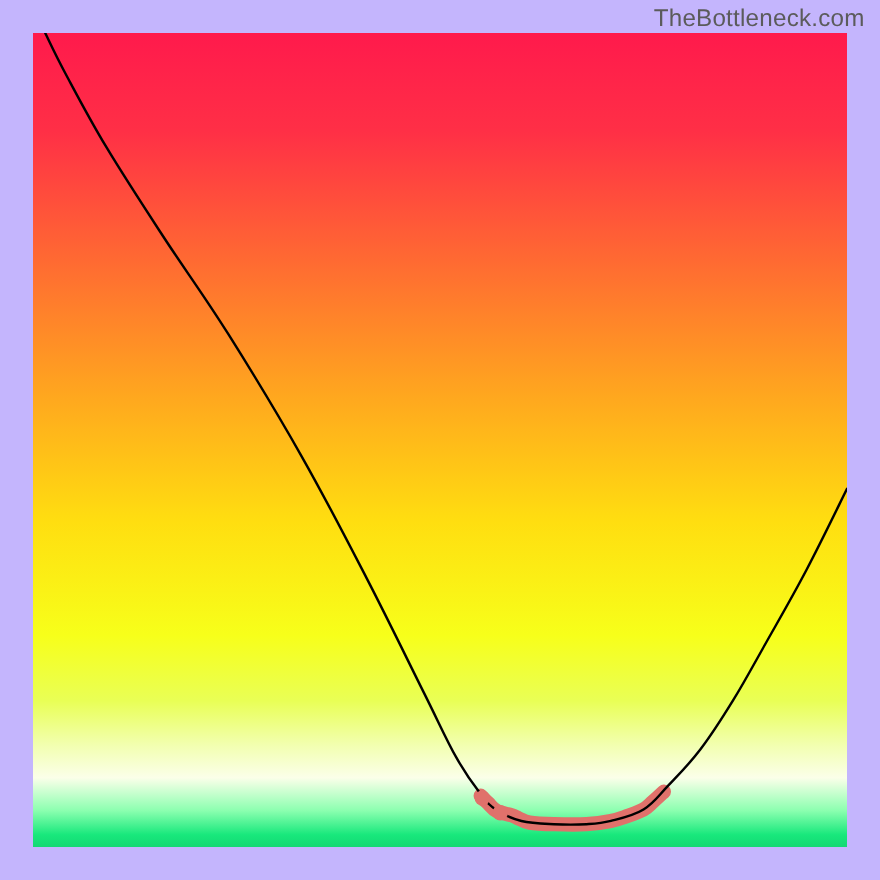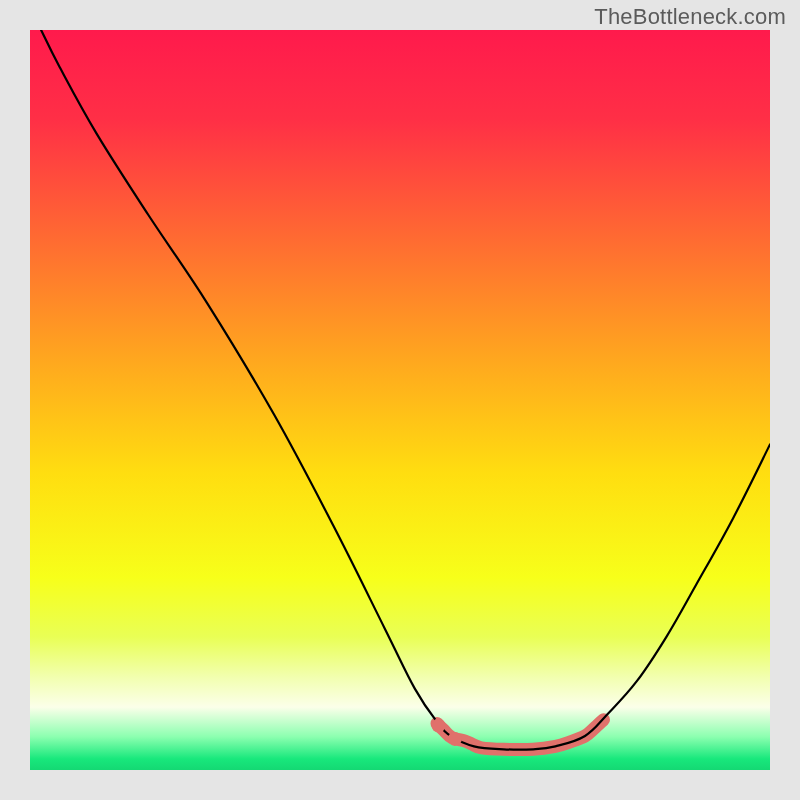--- a/index.html
+++ b/index.html
@@ -10,21 +10,21 @@
     background: #000;
     overflow: hidden;
     font-family: Arial, Helvetica, sans-serif;
   }
   .frame {
     position: absolute;
     left: 0;
     top: 0;
     width: 800px;
     height: 800px;
-    background: #e5e5e5;
+    background: #c4b5fd;
   }
   .watermark {
     position: absolute;
     top: 4px;
     right: 14px;
     color: #5b5b5b;
     font-size: 22px;
     letter-spacing: 0.2px;
     font-weight: 400;
     user-select: none;

